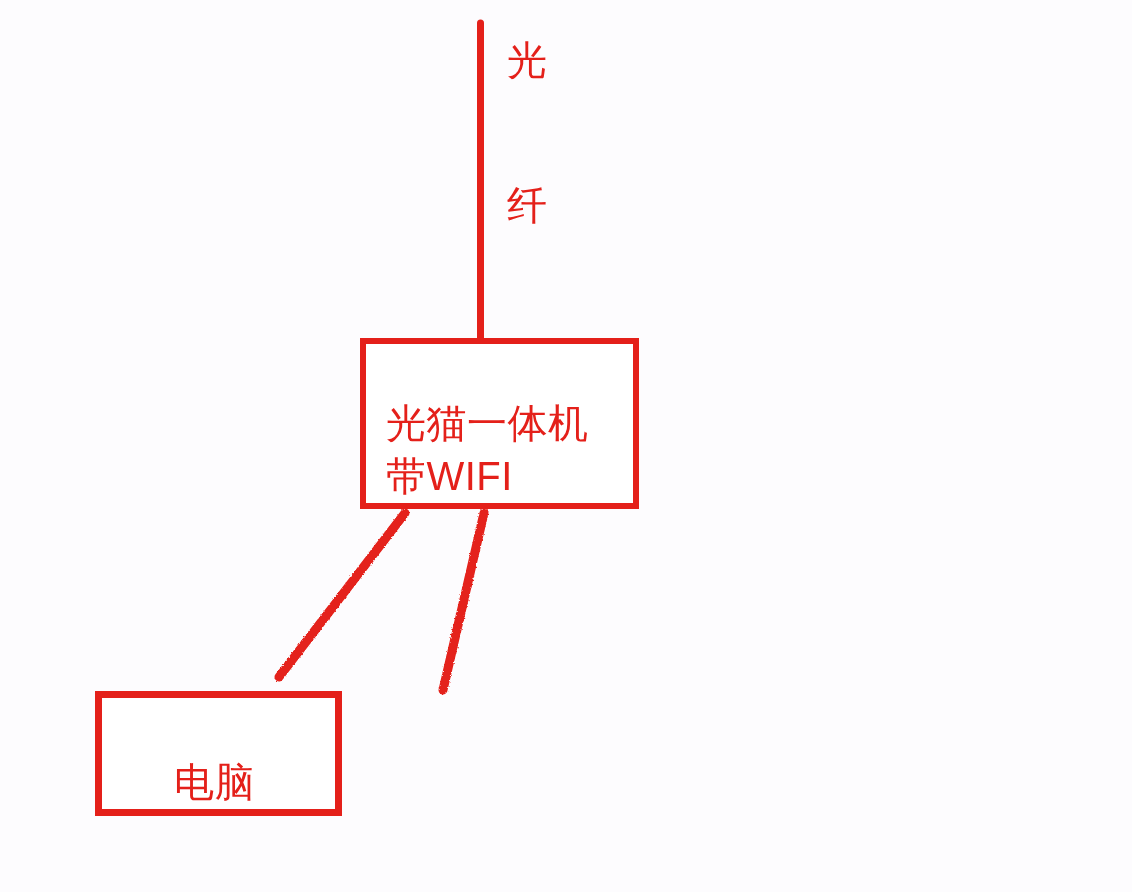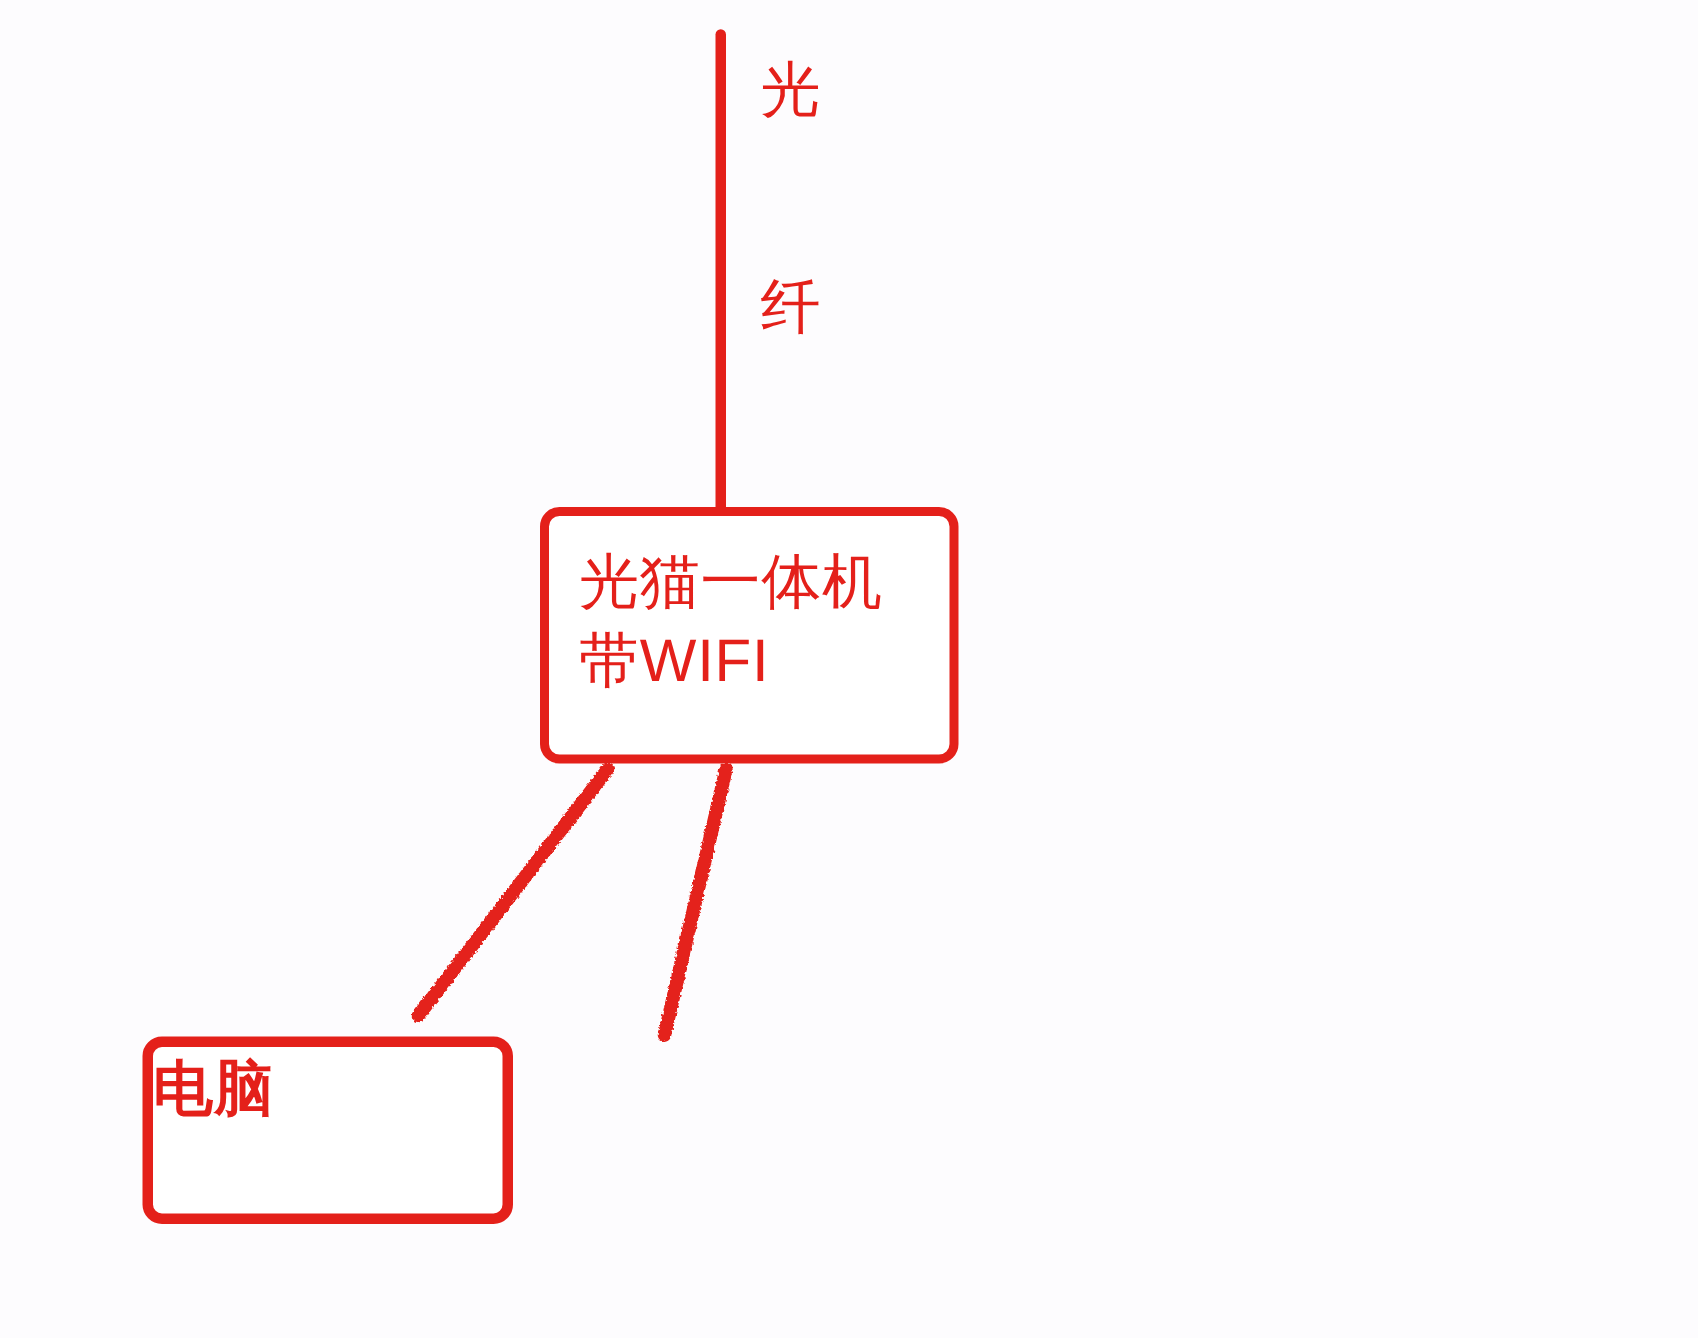--- a/index.html
+++ b/index.html
@@ -30,23 +30,22 @@
     height: 892px;
     display: block;
   }
 
   
   .node-box {
     position: absolute;
     box-sizing: border-box;
     background: #ffffff;
     display: flex;
-    align-items: flex-start;
+    align-items: flex-end;
     justify-content: flex-start;
-    border-radius: 13px;
   }
 
   .node-label {
     color: #e4201a;
     white-space: pre-line;
     line-height: 1.33;
     letter-spacing: 0.5px;
   }
 
   
@@ -66,22 +65,22 @@
   
   #node-computer {
     left: 95px;
     top: 691px;
     width: 247px;
     height: 125px;
     border: 7px solid #e4201a;
   }
   #node-computer .node-label {
     font-size: 40px;
+    padding-left: 72px;
     margin-top: 2px;
-    font-weight: bold;
   }
 
   
   #node-iptv {
     left: 414px;
     top: 708px;
     width: 265px;
     height: 144px;
     border: 7px solid #e4201a;
   }

